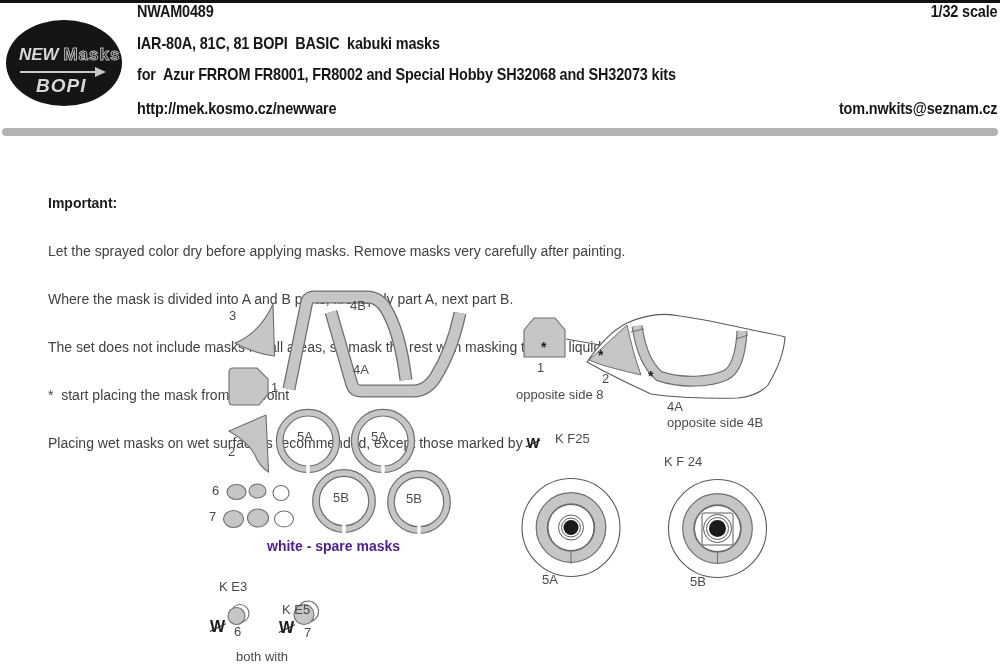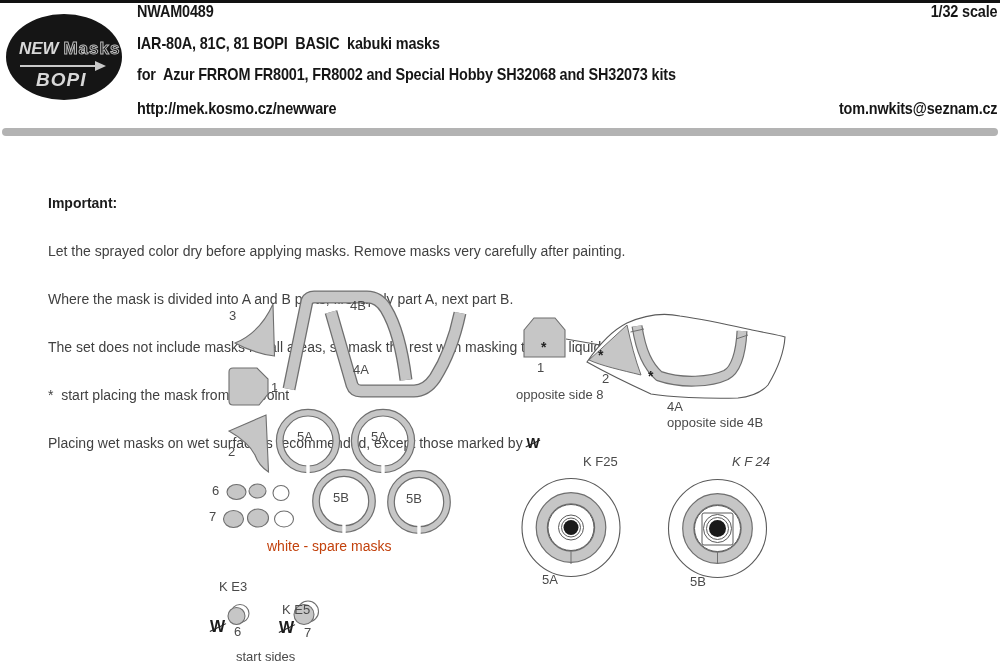--- a/index.html
+++ b/index.html
@@ -1,21 +1,21 @@
 <!DOCTYPE html>
 <html><head>
 <meta charset="utf-8">
 <style>
   html,body{margin:0;padding:0;background:#fff;}
   .page{position:relative;width:1000px;height:666px;background:#ffffff;overflow:hidden;
         font-family:"Liberation Sans", sans-serif;}
   .topline{position:absolute;left:0;top:0;width:1000px;height:3px;background:#121212;}
 
   
-  .logo{position:absolute;left:6px;top:14px;width:116px;height:86px;background:#151515;
+  .logo{position:absolute;left:6px;top:20px;width:116px;height:86px;background:#151515;
         border-radius:50%;}
   .logo-row1{position:absolute;left:13px;top:25px;font-size:17px;font-weight:bold;
         font-style:italic;color:#d8d8d8;white-space:pre;}
   .logo-masks{font-style:normal;color:#151515;-webkit-text-stroke:1px #b9b9b9;letter-spacing:1px;}
   .logo-arrow{position:absolute;left:14px;top:51px;width:82px;height:0;border-top:2.5px solid #c9c9c9;}
   .logo-arrow::after{content:"";position:absolute;right:-4px;top:-6px;width:0;height:0;
         border-left:11px solid #c9c9c9;border-top:5px solid transparent;border-bottom:5px solid transparent;}
   .logo-ware{position:absolute;left:30px;top:55px;font-size:19px;font-weight:bold;
         font-style:italic;color:#d8d8d8;letter-spacing:1px;}
 
@@ -24,21 +24,21 @@
   .hdr.r{transform-origin:100% 0;}
 
   .graybar{position:absolute;left:2px;top:128px;width:996px;height:8px;background:#b3b3b3;border-radius:4px;}
 
   
   .imp{position:absolute;left:48px;top:163px;font-size:14px;line-height:16px;color:#414141;white-space:pre;}
   .imp .head{font-weight:bold;color:#1c1c1c;}
 
   
   .lbl{position:absolute;font-size:13px;color:#4a4a4a;white-space:pre;line-height:13px;}
-  .lbl.b{font-weight:normal;font-size:14px;color:#c2410c;}
+  .lbl.b{font-weight:bold;font-size:14px;color:#4c1d95;}
   .lbl.star{font-size:14px;font-weight:bold;color:#222;}
   svg{position:absolute;left:0;top:0;}
 
   
   .wmark{position:relative;display:inline-block;font-weight:bold;color:#1c1c1c;}
   .wmark::after{content:"";position:absolute;left:-10%;top:52%;width:120%;height:1.4px;
         background:#222;transform:rotate(-26deg);}
   .wmark.big{font-size:16px;line-height:16px;}
 </style>
 </head>
@@ -169,28 +169,28 @@
   <span class="lbl" style="left:406px;top:492px;">5B</span>
   <span class="lbl" style="left:212px;top:484px;">6</span>
   <span class="lbl" style="left:209px;top:510px;">7</span>
   <span class="lbl b" style="left:267px;top:540px;">white - spare masks</span>
   <span class="lbl" style="left:219px;top:580px;">K E3</span>
   <span class="lbl" style="left:282px;top:580px;margin-top:23px;">K E5</span>
   <span class="wmark big" style="position:absolute;left:210px;top:619px;">W</span>
   <span class="wmark big" style="position:absolute;left:279px;top:620px;">W</span>
   <span class="lbl" style="left:234px;top:625px;">6</span>
   <span class="lbl" style="left:304px;top:626px;">7</span>
-  <span class="lbl" style="left:236px;top:650px;">start sides</span>
+  <span class="lbl" style="left:236px;top:650px;">both with</span>
 
   <span class="lbl" style="left:537px;top:361px;">1</span>
   <span class="lbl" style="left:602px;top:372px;">2</span>
   <span class="lbl" style="left:516px;top:388px;">opposite side 8</span>
   <span class="lbl" style="left:667px;top:400px;">4A</span>
   <span class="lbl" style="left:667px;top:416px;">opposite side 4B</span>
   <span class="lbl star" style="left:541px;top:341px;">*</span>
   <span class="lbl star" style="left:598px;top:349px;">*</span>
   <span class="lbl star" style="left:648px;top:370px;">*</span>
 
-  <span class="lbl" style="left:555px;top:455px;margin-left:28px;">K F25</span>
-  <span class="lbl" style="left:732px;top:455px;font-style:italic;">K F 24</span>
+  <span class="lbl" style="left:555px;top:432px;">K F25</span>
+  <span class="lbl" style="left:664px;top:455px;">K F 24</span>
   <span class="lbl" style="left:542px;top:573px;">5A</span>
   <span class="lbl" style="left:690px;top:575px;">5B</span>
 </div>
 
 </body></html>

